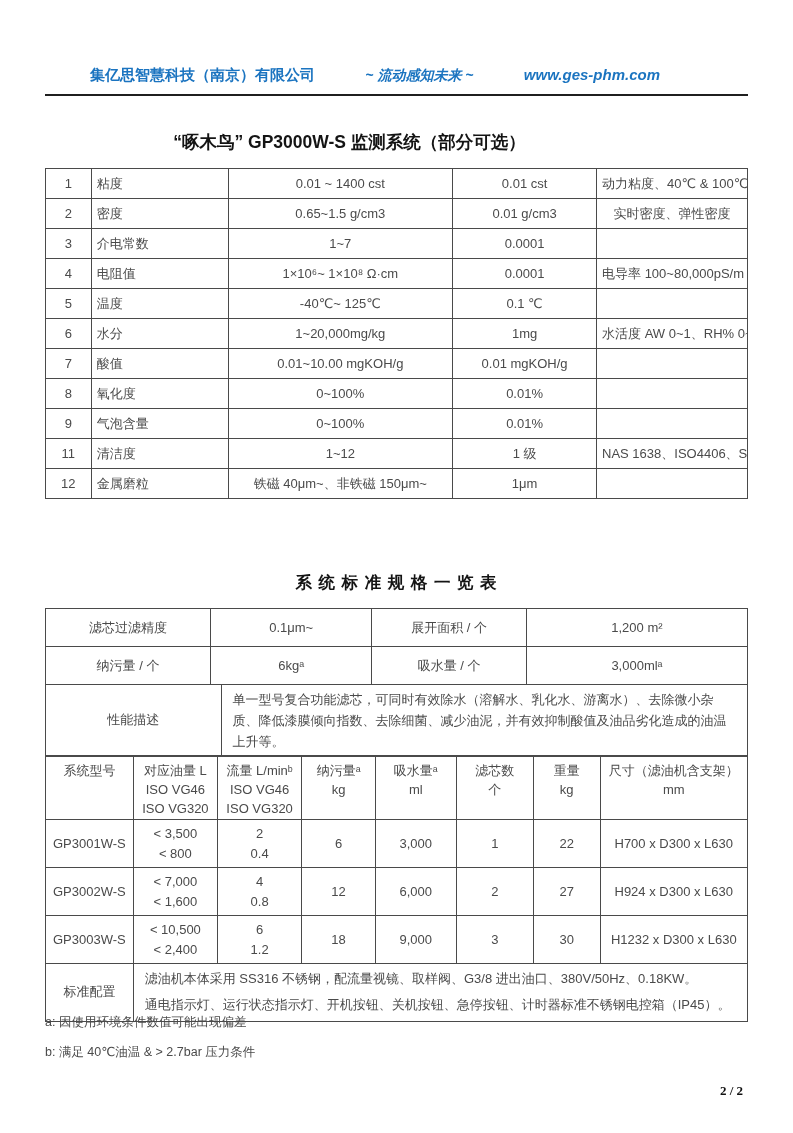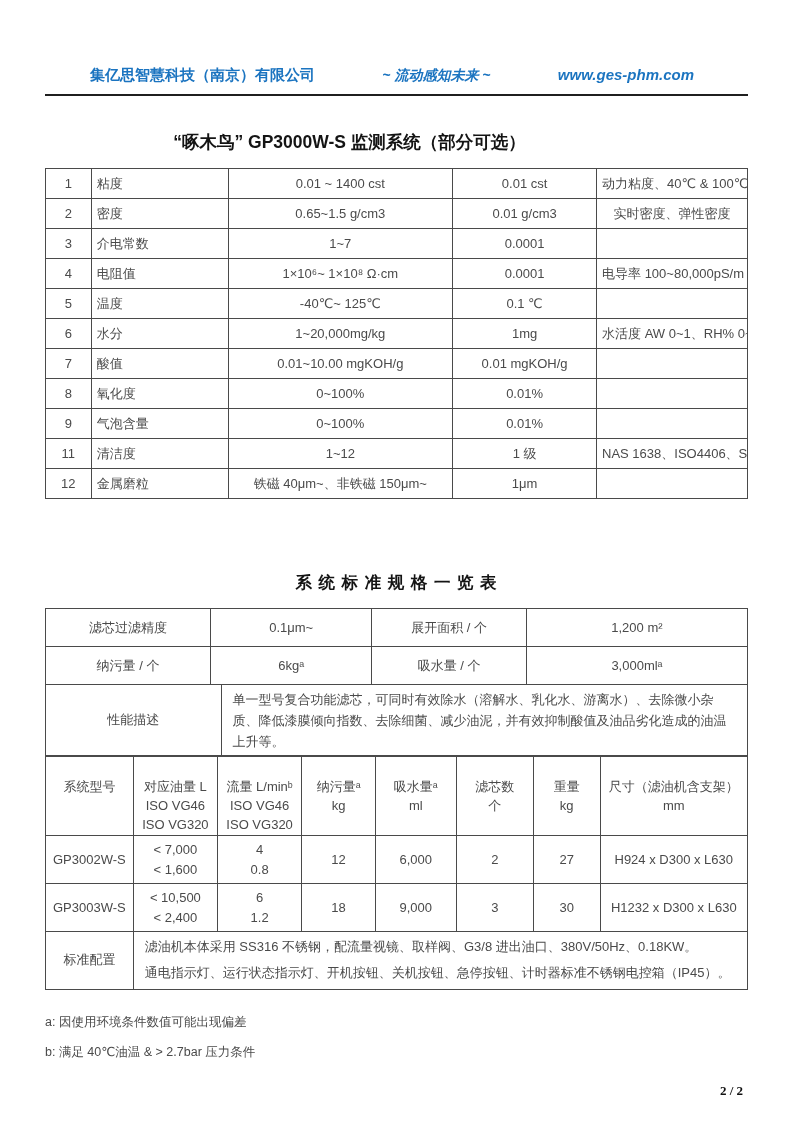--- a/index.html
+++ b/index.html
@@ -3,40 +3,40 @@
 <meta charset="utf-8">
 <style>
   html,body{margin:0;padding:0;background:#ffffff;}
   body{width:793px;height:1133px;position:relative;overflow:hidden;
        font-family:"Liberation Sans","DejaVu Sans",sans-serif;color:#4a4a4a;}
   .abs{position:absolute;}
   
   .hdr{left:45px;top:66px;width:703px;display:flex;align-items:baseline;}
   .company{margin-left:45px;font-size:15px;font-weight:bold;color:#1b74c0;}
   .slogan{margin-left:auto;font-size:14px;font-weight:bold;font-style:italic;color:#1b74c0;}
-  .website{margin-left:auto;margin-right:54px;font-size:15px;font-weight:bold;font-style:italic;color:#1b74c0;}
+  .website{margin-left:auto;margin-right:88px;font-size:15px;font-weight:bold;font-style:italic;color:#1b74c0;}
   .rule{left:45px;top:94px;width:703px;border-top:2.5px solid #1f1f1f;height:0;}
   
   .title1{left:0;top:130px;width:699px;text-align:center;font-size:17.5px;font-weight:bold;color:#141414;}
   .title2{left:0;top:572px;width:793px;text-align:center;font-size:16.5px;font-weight:bold;color:#141414;letter-spacing:1px;}
   
   table{width:703px;border-collapse:collapse;table-layout:fixed;font-size:13px;color:#4a4a4a;}
   table{border:1.5px solid #3a3a3a;}
   td,th{border:1px solid #4a4a4a;text-align:center;vertical-align:middle;
         padding:1px 5px;font-weight:normal;overflow:hidden;white-space:nowrap;}
   .t1-wrap{left:45px;top:168px;}
   .t1 tr{height:30px;}
   .t1 .al{text-align:left;}
   .t2-wrap{left:45px;top:608px;}
   .t2a tr{height:38px;}
   .stk{margin-top:-1.5px;}
   .t2b tr{height:58px;}
   .t2b .desc{text-align:left;white-space:normal;line-height:1.62;padding:4px 11px;}
   .t2c .hrow{height:58px;}
-  .t2c .hrow td{vertical-align:top;line-height:19px;padding-top:21px;}
+  .t2c .hrow td{vertical-align:top;line-height:19px;padding-top:5px;}
   .t2c .mrow{height:48px;}
   .t2c .two{line-height:20px;}
   .t2d tr{height:58px;}
   .t2d .cfg{text-align:left;white-space:normal;line-height:2.05;padding:2px 11px;margin-top:23px;}
   
   .fnotes{left:45px;top:1014px;width:703px;font-size:12.5px;color:#4a4a4a;}
   .fnote{margin-bottom:13px;}
   
   .pagenum{right:50px;top:1083px;font-family:"Liberation Serif","DejaVu Serif",serif;
            font-size:13px;font-weight:bold;color:#111;}
@@ -222,20 +222,36 @@
       <td>
         <div>重量</div>
         <div>kg</div>
       </td>
       <td>
         <div>尺寸（滤油机含支架）</div>
         <div>mm</div>
       </td>
     </tr>
     <tr class="mrow">
+      <td>GP3001W-S</td>
+      <td class="two">
+        <div>&lt; 3,500</div>
+        <div>&lt; 800</div>
+      </td>
+      <td class="two">
+        <div>2</div>
+        <div>0.4</div>
+      </td>
+      <td>6</td>
+      <td>3,000</td>
+      <td>1</td>
+      <td>22</td>
+      <td>H700 x D300 x L630</td>
+    </tr>
+    <tr class="mrow">
       <td>GP3002W-S</td>
       <td class="two">
         <div>&lt; 7,000</div>
         <div>&lt; 1,600</div>
       </td>
       <td class="two">
         <div>4</div>
         <div>0.8</div>
       </td>
       <td>12</td>

